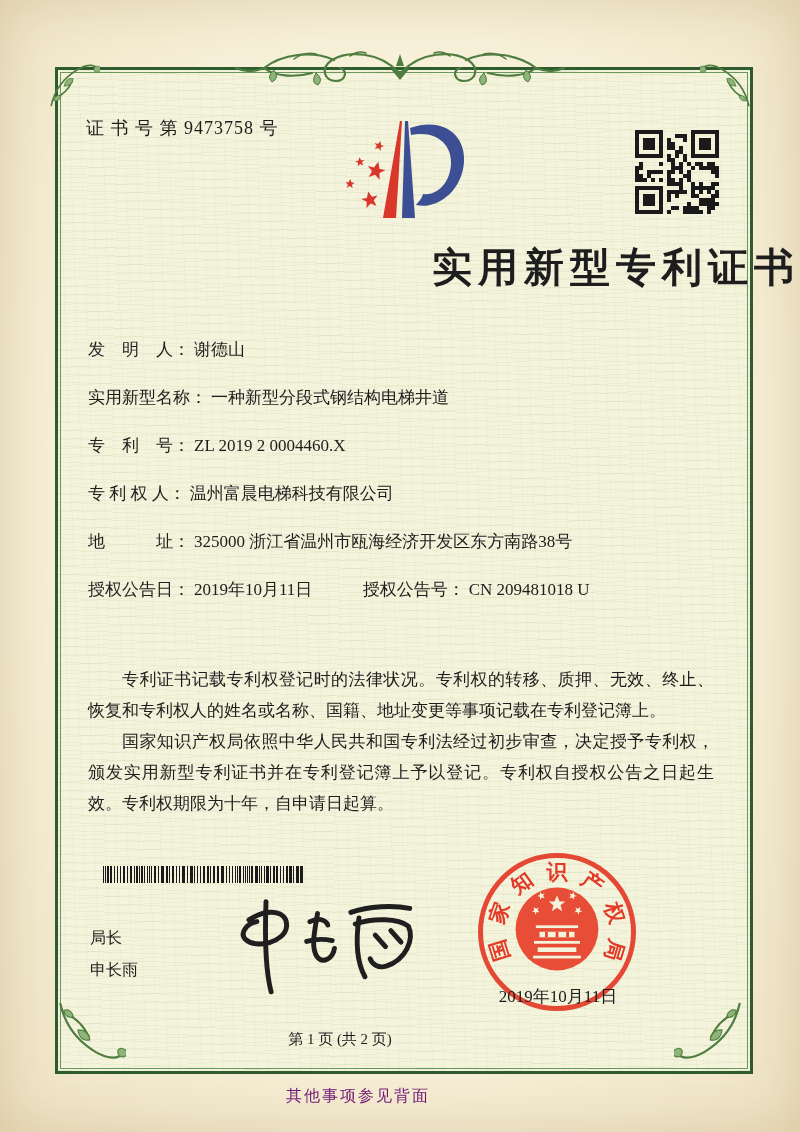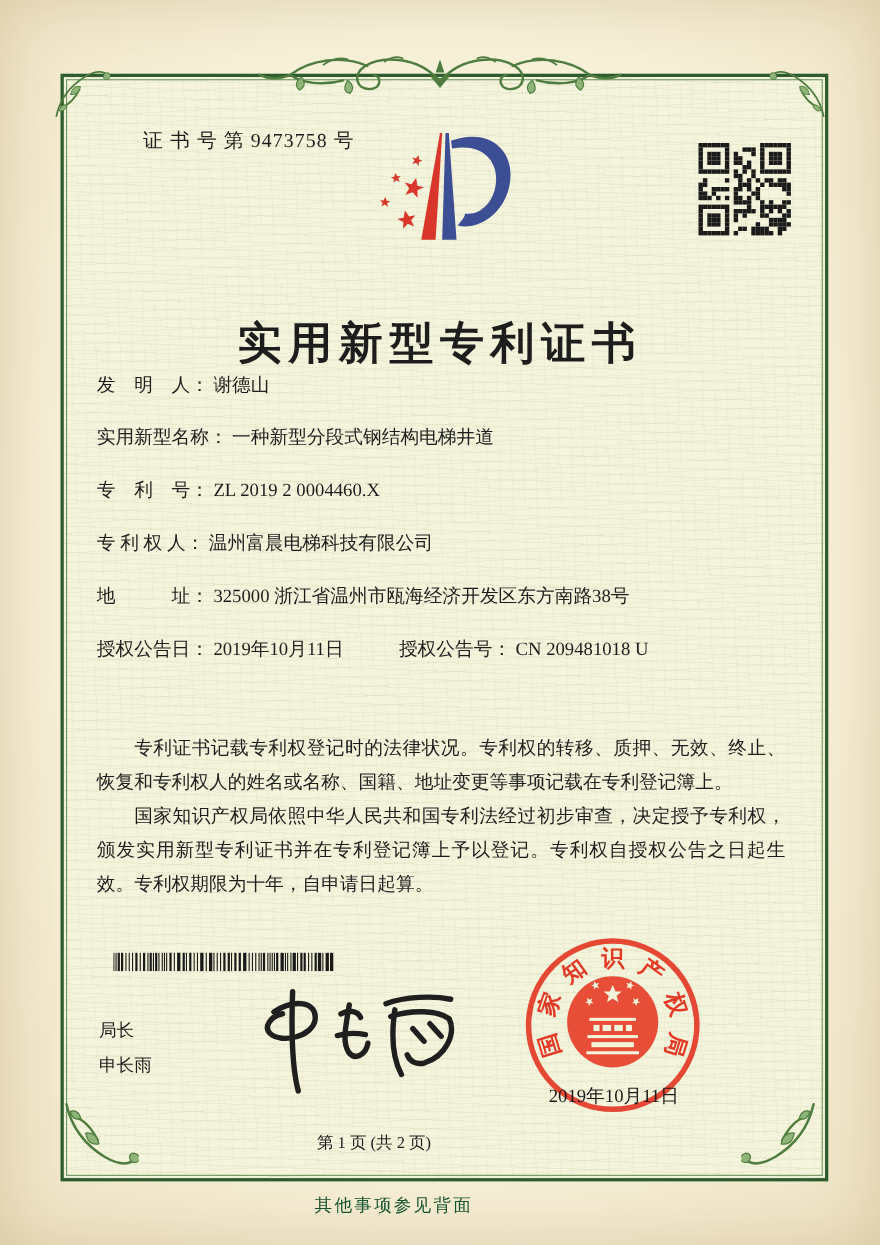--- a/index.html
+++ b/index.html
@@ -13,40 +13,40 @@
   .frame{
     position:absolute;left:55px;top:67px;width:692px;height:1001px;
     border:3px solid #2e5c2e;
     background:
       repeating-linear-gradient(2deg, rgba(140,170,110,.10) 0 1px, transparent 1px 8px),
       repeating-linear-gradient(-3deg, rgba(140,170,110,.08) 0 1px, transparent 1px 9px),
       repeating-linear-gradient(88deg, rgba(215,130,130,.05) 0 1px, transparent 1px 11px),
       #f4f3db;
   }
   .frame::after{content:'';position:absolute;inset:2px;border:1px solid #6c9560;pointer-events:none;}
-  .cert-no{position:absolute;left:86px;top:116px;font-size:18px;letter-spacing:1px;margin-left:44px;}
-  .title{position:absolute;left:0;top:240px;width:800px;text-align:center;
-    font-size:40px;font-weight:700;letter-spacing:6px;margin-top:44px;}
+  .cert-no{position:absolute;left:86px;top:116px;font-size:18px;letter-spacing:1px;}
+  .title{position:absolute;left:0;top:240px;width:800px;text-align:right;
+    font-size:40px;font-weight:700;letter-spacing:6px;}
   .fields{position:absolute;left:88px;top:326px;width:624px;font-size:17px;line-height:48px;white-space:nowrap;}
   .fields .fvalue{margin-left:4px;}
   .fields .gap2{margin-left:46px;font-family:Liberation Mono, monospace;}
   .paras{position:absolute;left:88px;top:664px;width:626px;font-size:17px;line-height:31px;text-align:justify;}
   .paras p{margin:0;text-indent:2em;}
   .officer{position:absolute;left:90px;top:922px;font-size:16px;line-height:32px;}
   .signature{position:absolute;left:212px;top:888px;transform:rotate(-2deg);}
   .barcode{position:absolute;left:103px;top:866px;width:202px;height:17px;}
   .qr{position:absolute;left:633px;top:128px;width:88px;height:88px;}
   .logo{position:absolute;left:338px;top:106px;width:150px;height:130px;}
   .seal{position:absolute;left:478px;top:853px;width:158px;height:158px;}
   .seal-ring{position:absolute;inset:0;border-radius:50%;border:5px solid rgba(227,57,38,.92);}
   .seal-char{position:absolute;font-weight:700;color:#e23a26;font-size:21px;line-height:1;}
   .seal-emblem{position:absolute;left:33px;top:30px;width:92px;height:92px;}
   .seal-date{position:absolute;left:472px;top:985px;width:172px;text-align:center;font-size:17px;color:#1b1b1b;}
   .page-ind{position:absolute;left:0;top:1030px;width:680px;text-align:center;font-size:15px;}
-  .back-note{position:absolute;left:0;top:1086px;width:716px;text-align:center;font-size:16px;letter-spacing:2px;color:#14532d;}
+  .back-note{position:absolute;left:0;top:1086px;width:716px;text-align:center;font-size:16px;letter-spacing:2px;color:#701a75;}
   .orn{position:absolute;pointer-events:none;}
   .hidden-defs{position:absolute;width:0;height:0;overflow:hidden;}
 </style>
 </head>
 <body>
 
 <svg class="hidden-defs" aria-hidden="true">
   <defs>
     <path id="st" d="M0,-10L2.94,-3.09L9.51,-3.09L4.05,1.18L5.88,8.09L0,4L-5.88,8.09L-4.05,1.18L-9.51,-3.09L-2.94,-3.09Z"></path>
     <g id="flor" fill="none" stroke="#4e7d3f" stroke-width="2" stroke-linecap="round">

